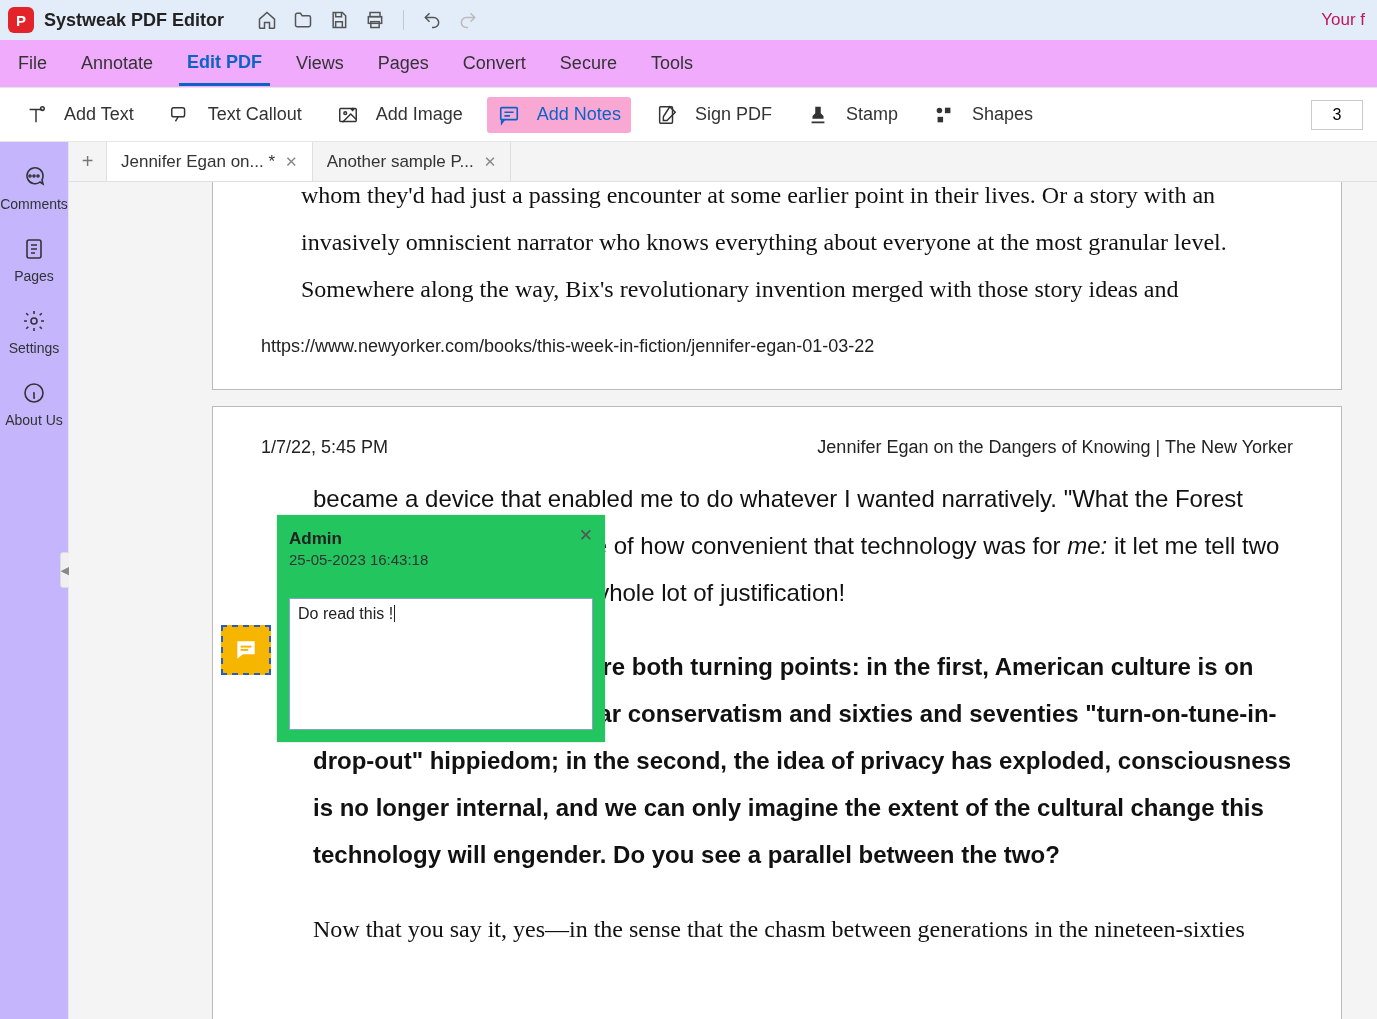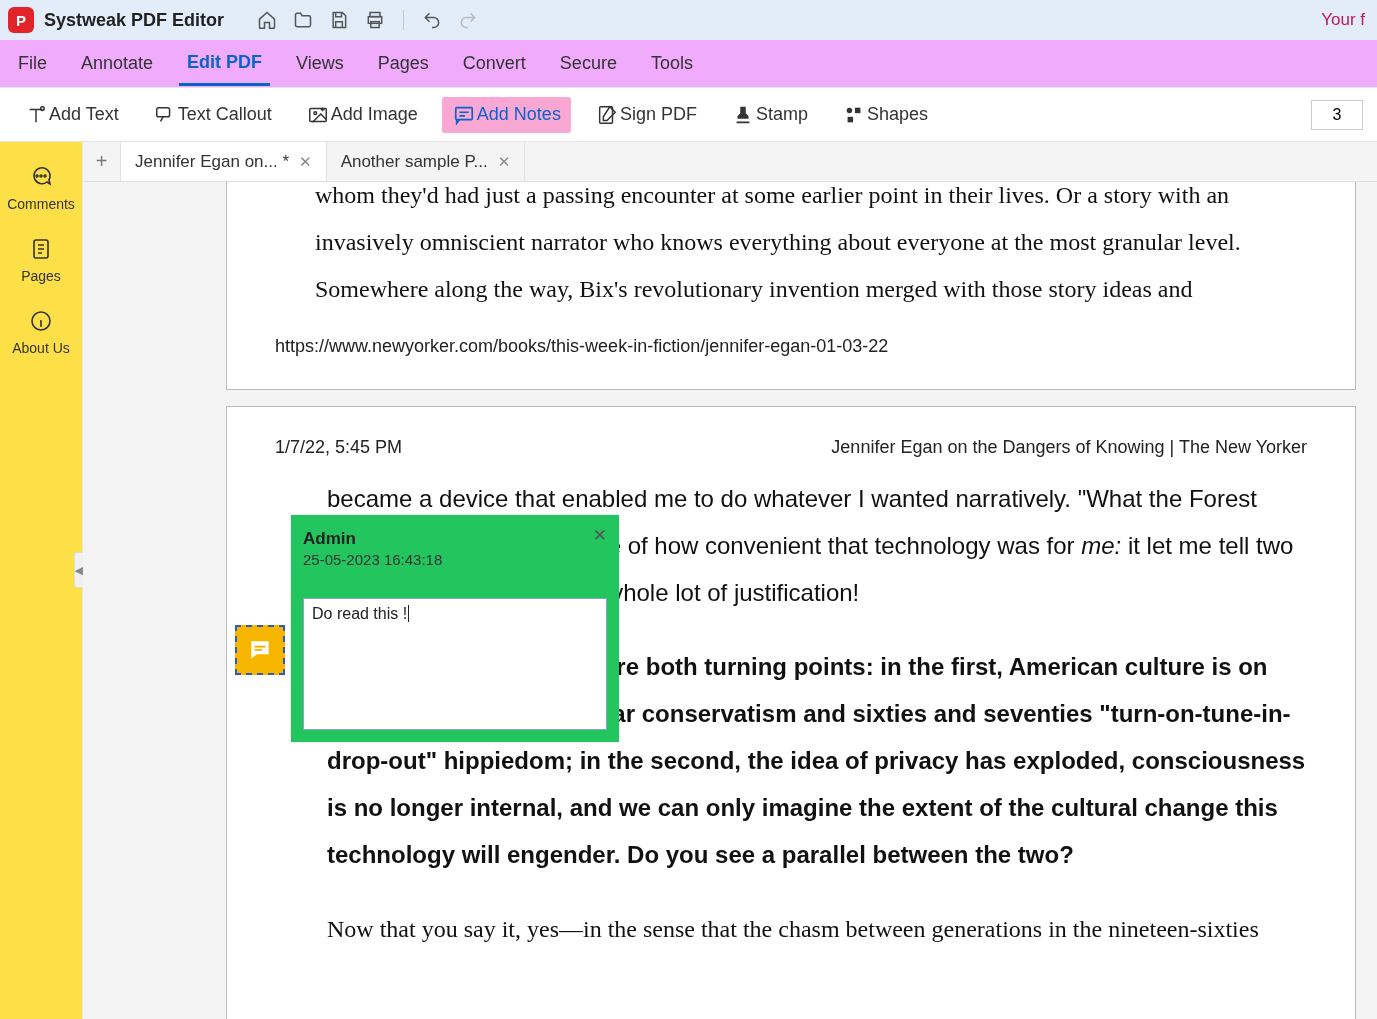--- a/index.html
+++ b/index.html
@@ -13,29 +13,29 @@
 .tb-spacer { width: 1px; height: 20px; background: #c0c8d6; margin: 0 10px; }
 .tb-right { margin-left: auto; color: #be185d; font-size: 17px; padding-right: 4px; }
 
 
 .menubar { height: 48px; background: #f0abfc; display: flex; align-items: center; padding: 0 10px; border-bottom: 1px solid #e6e6e6; gap: 18px; }
 .menu-item { font-size: 18px; color: #333; padding: 10px 8px; cursor: pointer; }
 .menu-item.active { color: #0b63c9; font-weight: 600; border-bottom: 3px solid #0b63c9; }
 
 
 .toolbar { height: 54px; background: #fff; display: flex; align-items: center; padding: 0 14px; border-bottom: 1px solid #e6e6e6; gap: 14px; }
-.tool { display: flex; align-items: center; gap: 1px; font-size: 18px; color: #333; padding: 6px 10px; cursor: pointer; border-radius: 3px; }
+.tool { display: flex; align-items: center; gap: 16px; font-size: 18px; color: #333; padding: 6px 10px; cursor: pointer; border-radius: 3px; }
 .tool.active { background: #f9a8d4; color: #0b63c9; }
 .tool.active .tool-ico { color:#0b63c9; }
 .tool-ico { width: 24px; height: 24px; display: flex; align-items: center; justify-content: center; color: #333; }
 .page-box { margin-left: auto; width: 52px; height: 30px; border: 1px solid #ccc; background: #fff; display: flex; align-items: center; justify-content: center; font-size: 16px; }
 
 
 .body { display: flex; height: calc(1019px - 40px - 48px - 54px); }
-.sidebar { width: 83px; background: #fde047; border-right: 1px solid #e6e6e6; display: flex; flex-direction: column; align-items: center; padding-top: 10px; position: relative;}
+.sidebar { width: 69px; background: #c4b5fd; border-right: 1px solid #e6e6e6; display: flex; flex-direction: column; align-items: center; padding-top: 10px; position: relative;}
 .side-item { width: 100%; display: flex; flex-direction: column; align-items: center; gap: 6px; padding: 12px 0; cursor: pointer; color: #333; }
 .side-item.active { color: #0b63c9; }
 .side-label { font-size: 14px; }
 .side-ico { width: 26px; height: 26px; display: flex; align-items: center; justify-content: center; }
 .side-handle { position: absolute; right: -10px; top: 410px; width: 18px; height: 36px; background: #f0f0f0; border: 1px solid #ddd; border-radius: 3px; display: flex; align-items: center; justify-content: center; color:#888; font-size:11px;}
 
 
 .doc-area { flex: 1; display: flex; flex-direction: column; background: #f4f4f4; position: relative;}
 .tabstrip { height: 40px; background: #f4f4f4; display: flex; align-items: stretch; border-bottom: 1px solid #e0e0e0; }
 .tab-add { width: 38px; display: flex; align-items: center; justify-content: center; color: #777; cursor: pointer; font-size: 20px; border-right: 1px solid #e0e0e0;}
@@ -210,20 +210,29 @@
       <span class="side-label">Comments</span>
     </div>
     <div class="side-item">
       <span class="side-ico">
           <svg width="24" height="24" viewBox="0 0 24 24" fill="none" stroke="currentColor" stroke-width="1.6">
             <rect x="5" y="3" width="14" height="18" rx="2"></rect>
             <path d="M9 8h6M9 12h6M9 16h4"></path>
           </svg>
         </span>
       <span class="side-label">Pages</span>
+    </div>
+    <div class="side-item">
+      <span class="side-ico">
+          <svg width="24" height="24" viewBox="0 0 24 24" fill="none" stroke="currentColor" stroke-width="1.6">
+            <circle cx="12" cy="12" r="3"></circle>
+            <path d="M12 2v3M12 19v3M4.2 4.2l2.1 2.1M17.7 17.7l2.1 2.1M2 12h3M19 12h3M4.2 19.8l2.1-2.1M17.7 6.3l2.1-2.1"></path>
+          </svg>
+        </span>
+      <span class="side-label">Settings</span>
     </div>
     <div class="side-item">
       <span class="side-ico">
           <svg width="24" height="24" viewBox="0 0 24 24" fill="none" stroke="currentColor" stroke-width="1.6">
             <circle cx="12" cy="12" r="9"></circle>
             <path d="M12 8h.01M11 12h1v5h1"></path>
           </svg>
         </span>
       <span class="side-label">About Us</span>
     </div>

